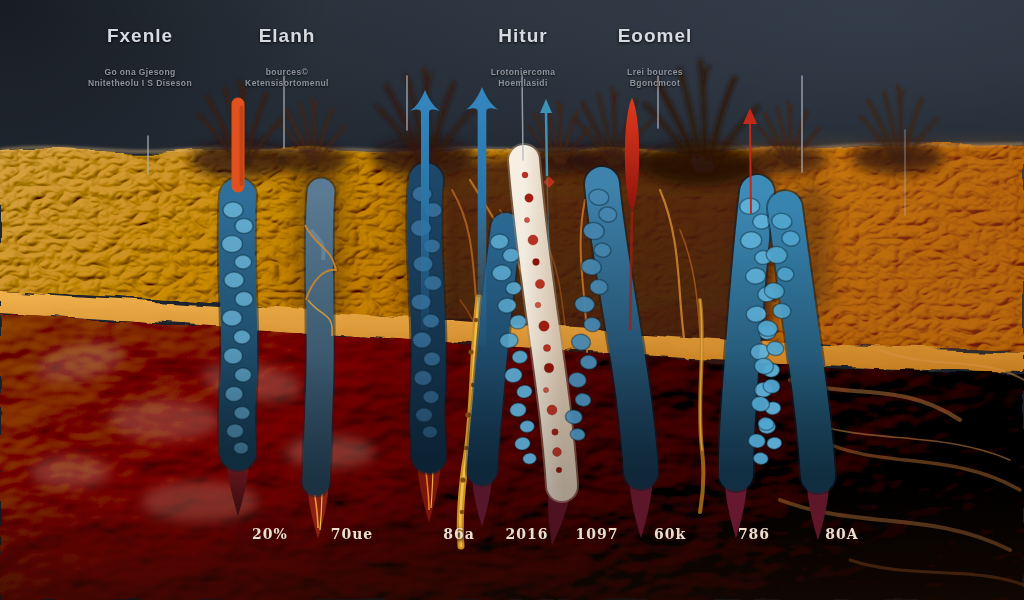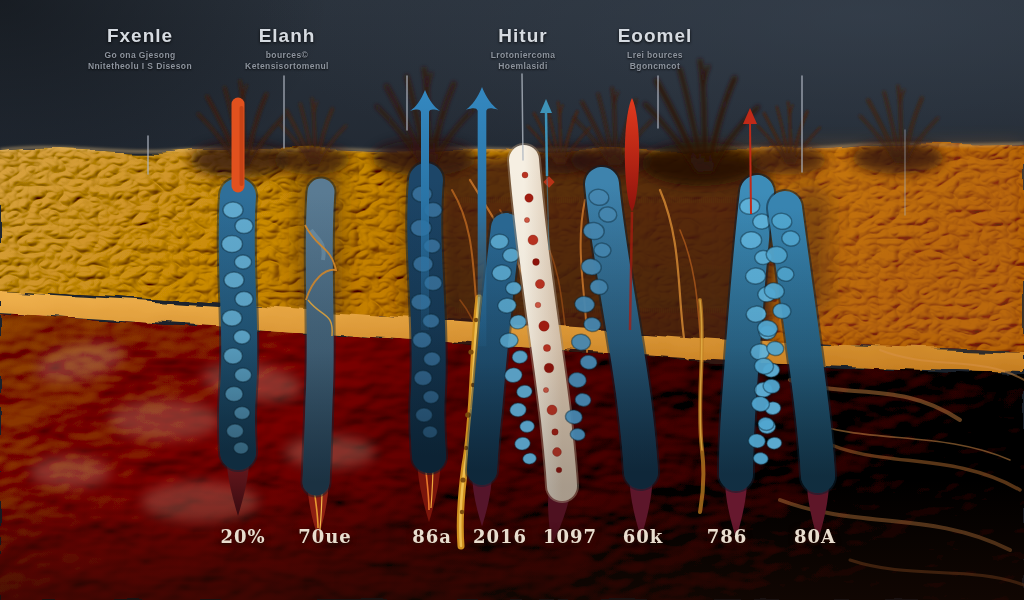--- a/index.html
+++ b/index.html
@@ -4,24 +4,24 @@
 <style>
   html,body{margin:0;padding:0;background:#000;}
   .stage{position:relative;width:1024px;height:600px;overflow:hidden;background:#0f172a;
          font-family:"Liberation Sans",sans-serif;}
   .stage svg{position:absolute;left:0;top:0;}
   .label{position:absolute;top:25px;transform:translateX(-50%);text-align:center;width:210px;pointer-events:none;}
   .label-title{font-family:"Liberation Sans",sans-serif;font-size:19px;font-weight:bold;color:#d6dbe1;
                letter-spacing:1px;text-shadow:0 1px 3px rgba(0,0,0,.85);}
   .label-sub{font-family:"Liberation Sans",sans-serif;font-size:8.5px;font-weight:bold;color:#8d949e;
              letter-spacing:.4px;line-height:11px;text-shadow:0 1px 2px rgba(0,0,0,.8);}
-  .label-sub.first{margin-top:3px;}
+  .label-sub.first{margin-top:20px;}
   .value{position:absolute;top:526px;transform:translateX(-50%);font-family:"DejaVu Serif",serif;
-         font-size:18px;font-weight:bold;color:#e9decf;letter-spacing:1px;
-         text-shadow:0 2px 3px rgba(40,10,5,.85),0 0 6px rgba(60,20,10,.5);pointer-events:none;}
+         font-size:14px;font-weight:bold;color:#e9decf;letter-spacing:1px;
+         text-shadow:0 2px 3px rgba(40,10,5,.85),0 0 6px rgba(60,20,10,.5);pointer-events:none;margin-left:27px;}
 </style>
 </head>
 <body>
 
 <div class="stage">
 
 <svg width="1024" height="600" viewBox="0 0 1024 600">
   <defs>
     <linearGradient id="bgG" x1="0" y1="0" x2="0" y2="1">
       <stop offset="0" stop-color="#2a323c"></stop>

